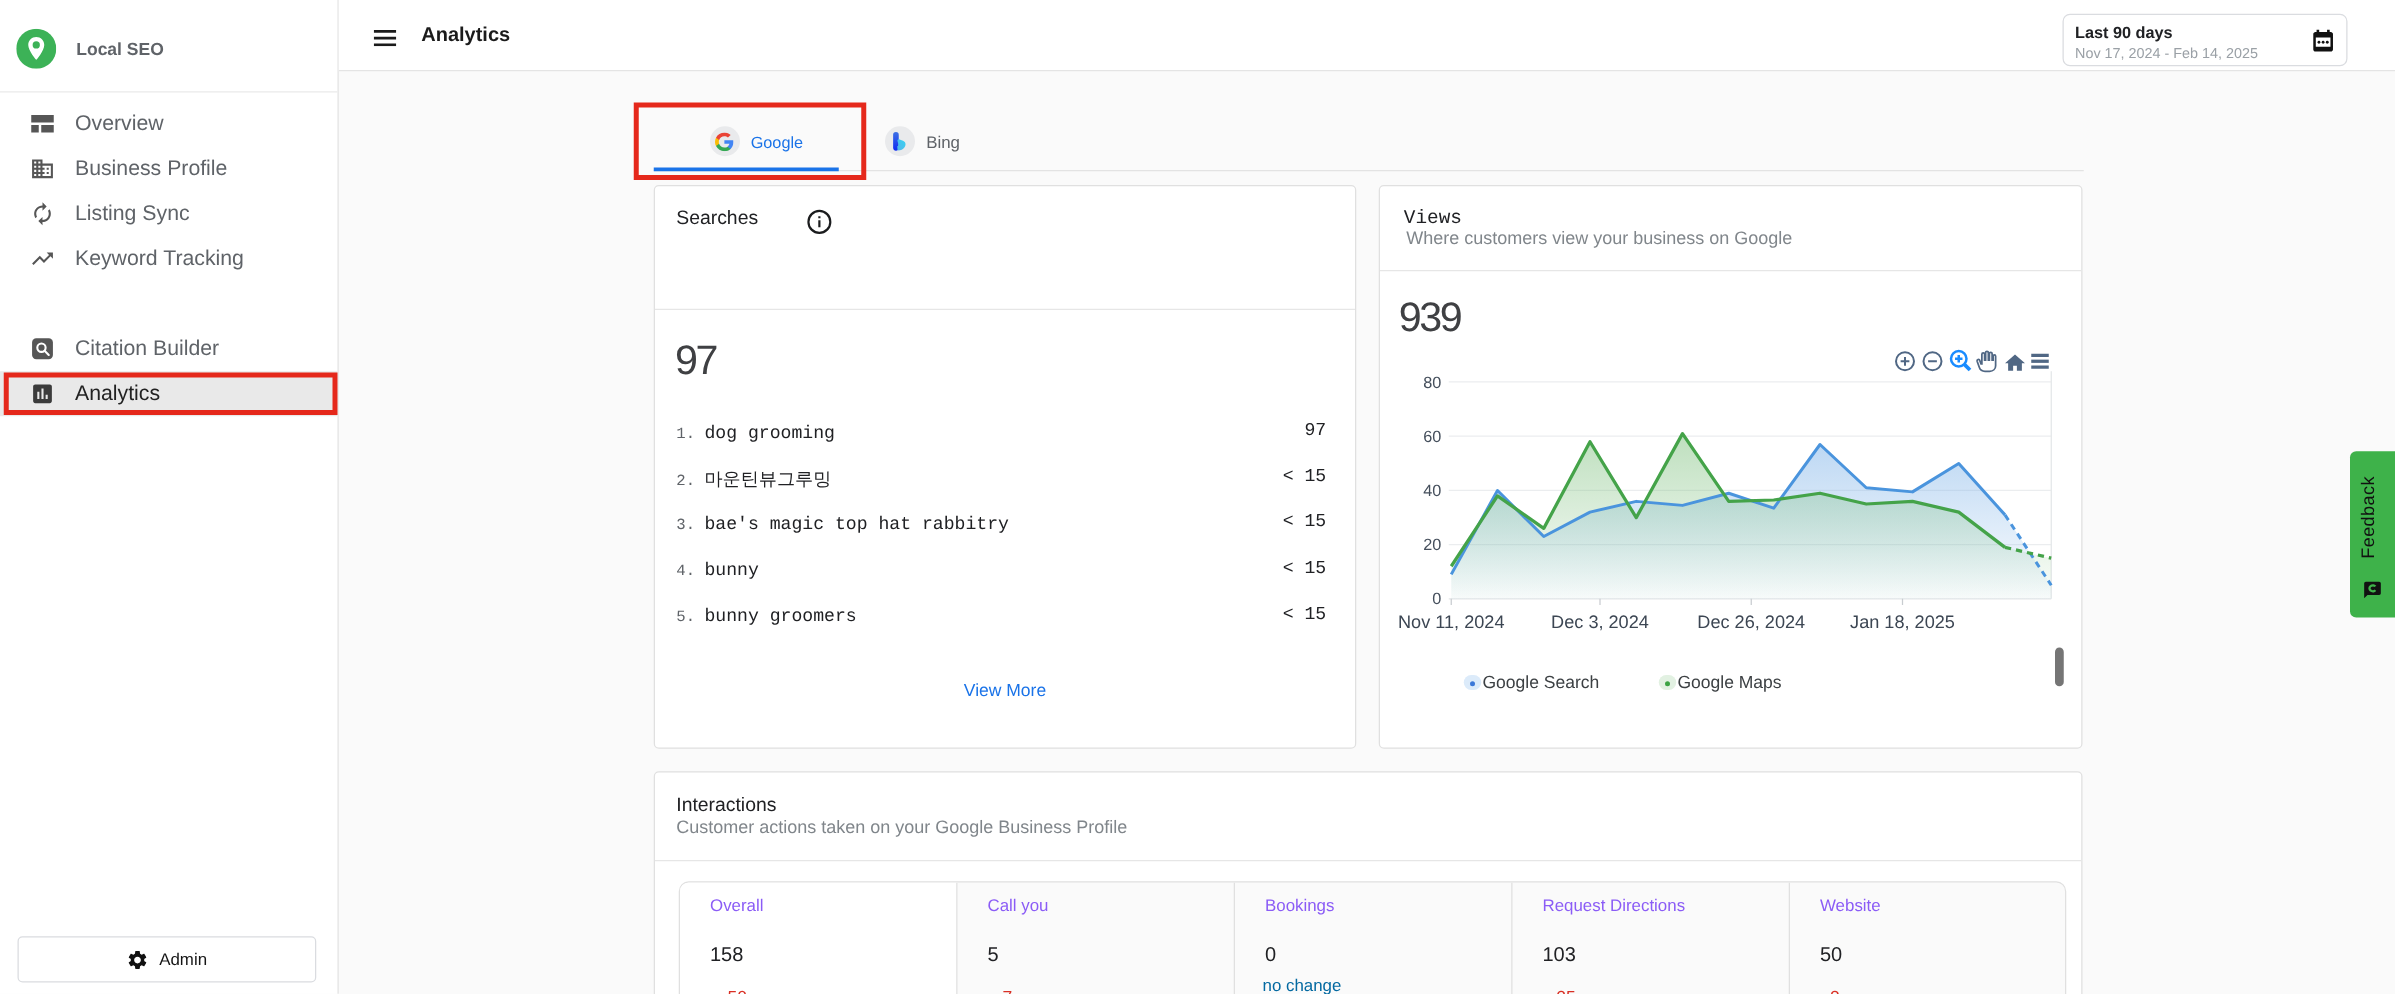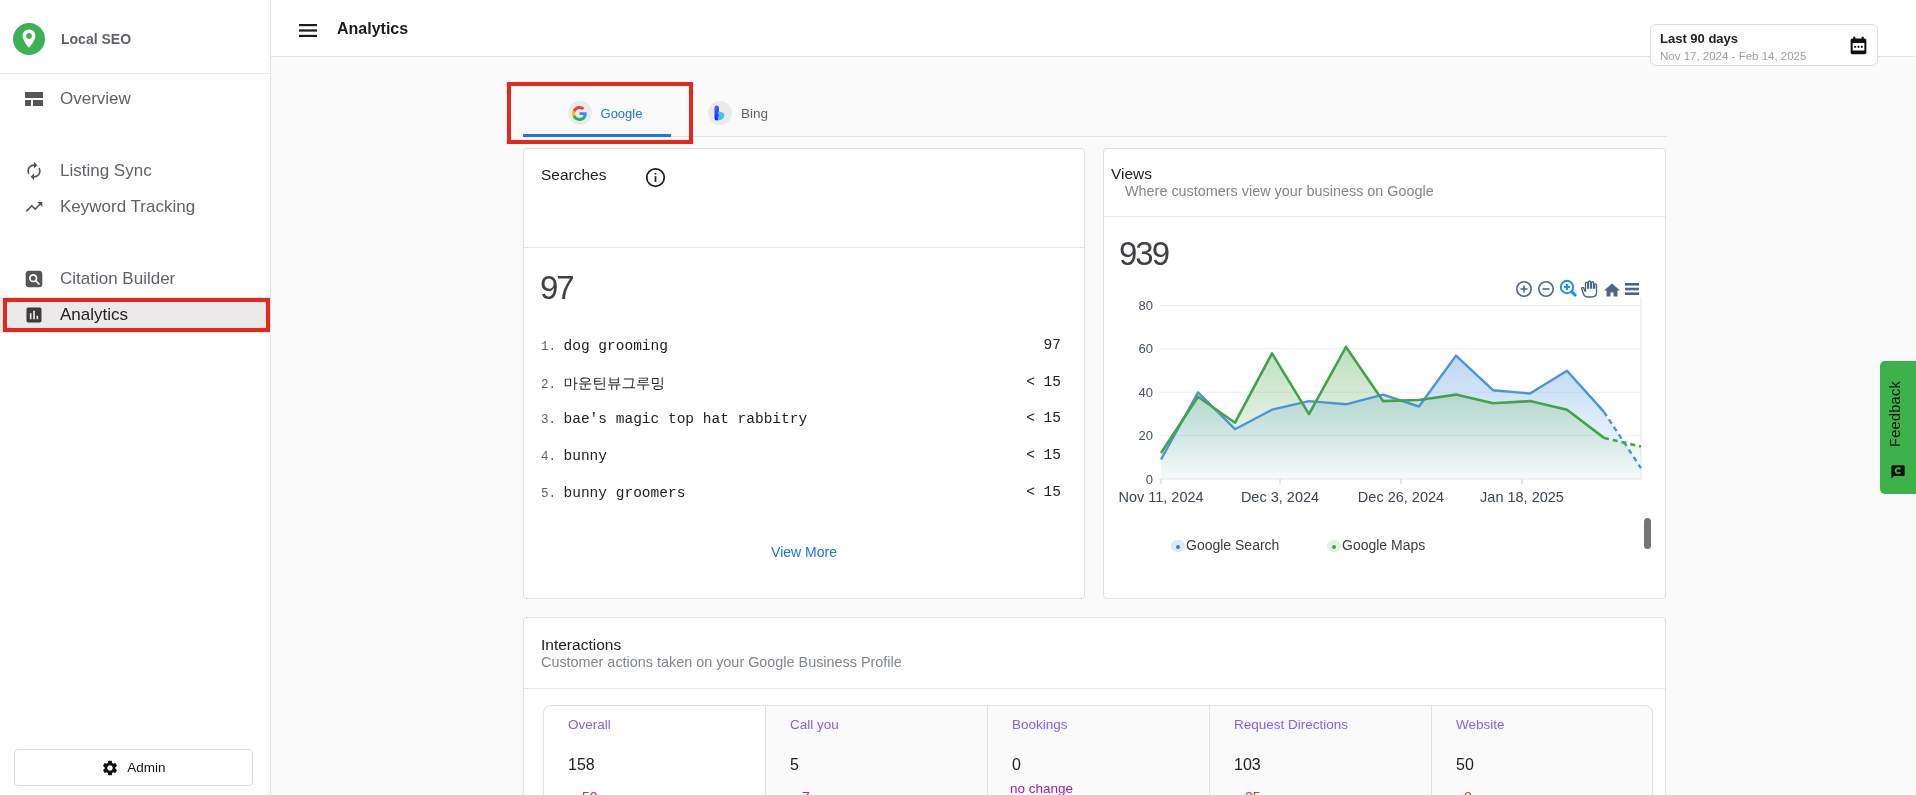--- a/index.html
+++ b/index.html
@@ -19,21 +19,21 @@
   .nav-sel { background:#e9e9e9; }
   #admin-btn { position:absolute; left:14px; top:749px; width:239px; height:37px;
     border:1px solid #dadce0; border-radius:4px; background:#fff;
     display:flex; align-items:center; justify-content:center; gap:8px;
     font-size:13.5px; color:#141414; }
 
   
   #topbar { position:absolute; left:271px; top:0; width:1645px; height:57px;
     background:#fff; border-bottom:1px solid #e4e4e4; }
   #page-title { position:absolute; left:337px; top:20px; font-size:16px; font-weight:bold; color:#1b1b1b; }
-  #datepicker { position:absolute; left:1650px; top:24px; width:228px; height:42px;
+  #datepicker { position:absolute; left:1650px; top:11px; width:228px; height:42px;
     border:1px solid #dadce0; border-radius:6px; background:#fff; }
   #dp-line1 { position:absolute; left:9px; top:6px; font-size:13px; font-weight:bold; color:#202124; }
   #dp-line2 { position:absolute; left:9px; top:25px; font-size:11.5px; color:#9aa0a6; }
 
   
   #tabline { position:absolute; left:523px; top:136px; width:1144px; height:1px; background:#e3e3e3; }
   .tab { position:absolute; top:89px; height:48px; display:flex; align-items:center; justify-content:center; gap:9px; }
   .tab-ico { width:24px; height:24px; border-radius:50%; background:#e9eaec; display:flex; align-items:center; justify-content:center; }
   #tab-google { left:531px; width:148px; }
   #tab-google .tab-label { color:#1a73e8; font-size:13px; }
@@ -90,20 +90,26 @@
     </svg>
     <span id="logo-text">Local SEO</span>
   </div>
   <div class="nav-item" style="top:81px;">
     <svg width="20" height="20" viewBox="0 0 20 20" fill="#565656">
         <rect x="1" y="3" width="18" height="6"></rect>
         <rect x="1" y="11" width="6" height="6"></rect>
         <rect x="9" y="11" width="10" height="6"></rect>
       </svg>
     <span class="nav-label">Overview</span>
+  </div>
+  <div class="nav-item" style="top:117px;">
+    <svg width="20" height="20" viewBox="0 0 24 24" fill="#565656">
+        <path d="M12 7V3H2v18h20V7H12zM6 19H4v-2h2v2zm0-4H4v-2h2v2zm0-4H4V9h2v2zm0-4H4V5h2v2zm4 12H8v-2h2v2zm0-4H8v-2h2v2zm0-4H8V9h2v2zm0-4H8V5h2v2zm10 12h-8v-2h2v-2h-2v-2h2v-2h-2V9h8v10zm-2-8h-2v2h2v-2zm0 4h-2v2h2v-2z"></path>
+      </svg>
+    <span class="nav-label">Business Profile</span>
   </div>
   <div class="nav-item" style="top:153px;">
     <svg width="20" height="20" viewBox="0 0 24 24" fill="#565656">
         <path d="M12 6v3l4-4-4-4v3c-4.42 0-8 3.58-8 8 0 1.57.46 3.03 1.24 4.26L6.7 14.8c-.45-.83-.7-1.79-.7-2.8 0-3.31 2.69-6 6-6zm6.76 1.74L17.3 9.2c.44.84.7 1.79.7 2.8 0 3.31-2.69 6-6 6v-3l-4 4 4 4v-3c4.42 0 8-3.58 8-8 0-1.57-.46-3.03-1.24-4.26z"></path>
       </svg>
     <span class="nav-label">Listing Sync</span>
   </div>
   <div class="nav-item" style="top:189px;">
     <svg width="20" height="20" viewBox="0 0 24 24" fill="#565656">
         <path d="M16 6l2.29 2.29-4.88 4.88-4-4L2 16.59 3.41 18l6-6 4 4 6.3-6.29L22 12V6z"></path>
@@ -197,21 +203,21 @@
   <div class="abs bignum" style="left:16px; top:120px;">97</div>
   <div class="srow" style="top:188px;"><span class="idx">1. </span><span class="name">dog grooming</span><span class="val">97</span></div>
   <div class="srow" style="top:225px;"><span class="idx">2. </span><span class="name">마운틴뷰그루밍</span><span class="val">&lt; 15</span></div>
   <div class="srow" style="top:261px;"><span class="idx">3. </span><span class="name">bae's magic top hat rabbitry</span><span class="val">&lt; 15</span></div>
   <div class="srow" style="top:298px;"><span class="idx">4. </span><span class="name">bunny</span><span class="val">&lt; 15</span></div>
   <div class="srow" style="top:335px;"><span class="idx">5. </span><span class="name">bunny groomers</span><span class="val">&lt; 15</span></div>
   <div class="abs" style="left:0; top:395px; width:100%; text-align:center; font-size:14px; color:#1a73e8;">View More</div>
 </div>
 
 <div class="card" id="card-views">
-  <span class="abs card-title" style="left:7px; top:16px;">Views</span>
+  <span class="abs card-title" style="left:19px; top:16px;font-family:Liberation Mono, monospace;">Views</span>
   <div class="abs card-sub" style="left:21px; top:34px;">Where customers view your business on Google</div>
   <div class="abs" style="left:0; top:67px; width:561px; height:1px; background:#e6e6e6;"></div>
   <div class="abs bignum" style="left:15px; top:86px;">939</div>
 
   <svg class="abs" style="left:411px; top:129px;" width="130" height="22" viewBox="0 0 130 22">
     <g stroke="#506784" stroke-width="1.6" fill="none">
       <circle cx="9" cy="11" r="7.2"></circle>
         <line x1="5.5" y1="11" x2="12.5" y2="11"></line>
         <line x1="9" y1="7.5" x2="9" y2="14.5"></line>
       <circle cx="31" cy="11" r="7.2"></circle>
@@ -297,21 +303,21 @@
         <span class="d" style="left:38px;">50</span>
     </div>
     <div class="itab" style="left:222px; width:222px;">
       <span class="t">Call you</span>
         <span class="n">5</span>
         <span class="d" style="left:36px;">7</span>
     </div>
     <div class="itab" style="left:444px; width:222px;">
       <span class="t">Bookings</span>
         <span class="n">0</span>
-        <span class="d" style="left:22px; top:75px; font-size:13.5px; color:#a21caf;">no change</span>
+        <span class="d" style="left:22px; top:75px; font-size:13.5px; color:#0369a1;">no change</span>
     </div>
     <div class="itab" style="left:666px; width:222px;">
       <span class="t">Request Directions</span>
         <span class="n">103</span>
         <span class="d" style="left:35px;">25</span>
     </div>
     <div class="itab" style="left:888px; width:222px; border-right:none;">
       <span class="t">Website</span>
         <span class="n">50</span>
         <span class="d" style="left:32px;">8</span>

